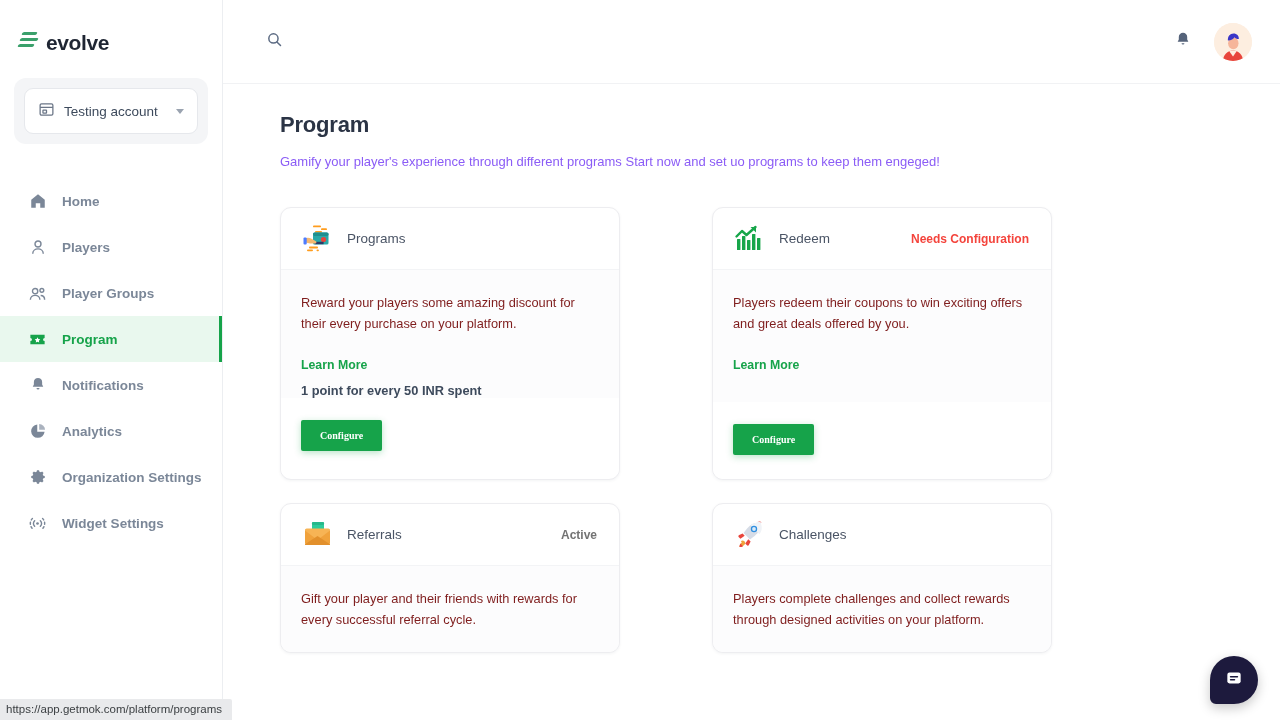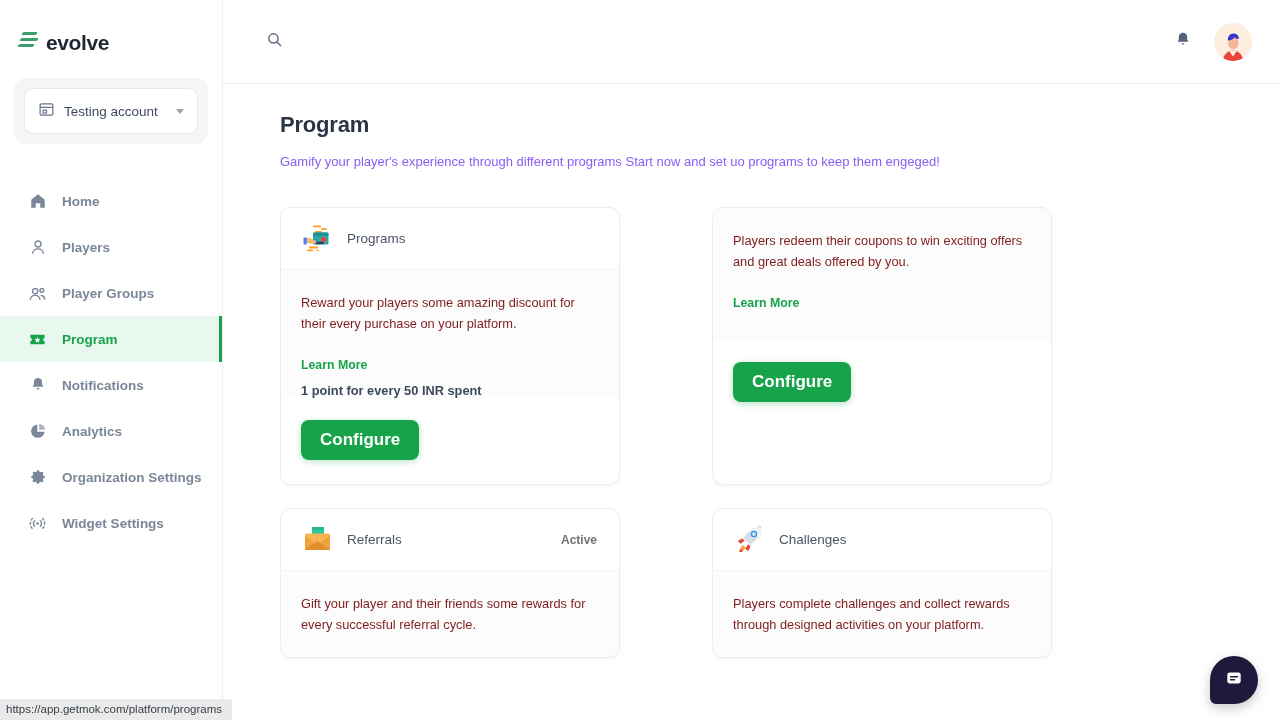--- a/index.html
+++ b/index.html
@@ -123,24 +123,25 @@
   .card-desc { font-size: 12.8px; line-height: 21px; color: #7f1d1d; }
   .learn {
     display: inline-block; margin-top: 24px;
     font-size: 12.3px; font-weight: bold; color: #16a34a; cursor: pointer;
   }
   .rule { margin-top: 10px; font-size: 12.8px; font-weight: bold; color: #3d4a5c; }
   .card-foot { padding: 22px 20px 24px 20px; background: #ffffff; }
   .btn-configure {
     display: inline-block;
     background: #16a34a; color: #ffffff;
-    font-size: 17px; font-weight: bold;
-    border: none; border-radius: 8px;
+    font-size: 10px; font-weight: bold;
+    border: none; border-radius: 2px;
     padding: 10px 19px; cursor: pointer;
     box-shadow: 0 2px 7px rgba(22,163,74,.30);
+    font-family: Liberation Serif, serif;
   }
 
   
   .chat {
     position: absolute; right: 22px; bottom: 16px;
     width: 48px; height: 48px;
     background: #1d1a3d;
     border-radius: 50% 50% 50% 6px;
     display: flex; align-items: center; justify-content: center;
     cursor: pointer;
@@ -333,20 +334,35 @@
             <p class="card-desc">Reward your players some amazing discount for their every purchase on your platform.</p>
             <a class="learn">Learn More</a>
             <p class="rule">1 point for every 50 INR spent</p>
           </div>
           <div class="card-foot">
             <button class="btn-configure">Configure</button>
           </div>
         </article>
 
         <article class="card">
+          <div class="card-head">
+            <span class="prog-ico">
+              <svg width="33" height="33" viewBox="0 0 33 33">
+                <rect x="4" y="17" width="3.4" height="11" rx=".6" fill="#17a64a"></rect>
+                <rect x="9" y="14" width="3.4" height="14" rx=".6" fill="#17a64a"></rect>
+                <rect x="14" y="18" width="3.4" height="10" rx=".6" fill="#17a64a"></rect>
+                <rect x="19" y="12" width="3.4" height="16" rx=".6" fill="#17a64a"></rect>
+                <rect x="24" y="16" width="3.4" height="12" rx=".6" fill="#17a64a"></rect>
+                <path d="M3.5 14.5 9 9l4.5 4 9-8" fill="none" stroke="#17a64a" stroke-width="2.4" stroke-linecap="round" stroke-linejoin="round"></path>
+                <path d="M17.5 5h5.5v5.5z" fill="#17a64a"></path>
+              </svg>
+            </span>
+            <span class="card-title">Redeem</span>
+            <span class="badge warn">Needs Configuration</span>
+          </div>
           <div class="card-body">
             <p class="card-desc">Players redeem their coupons to win exciting offers and great deals offered by you.</p>
             <a class="learn">Learn More</a>
             <p class="rule" style="height:19px"></p>
           </div>
           <div class="card-foot">
             <button class="btn-configure">Configure</button>
           </div>
         </article>
 
@@ -358,21 +374,21 @@
                 <rect x="11" y="4" width="12" height="3" rx="1.2" fill="#27b88b"></rect>
                 <rect x="4" y="11" width="25" height="16" rx="2" fill="#f0a23c"></rect>
                 <path d="M4 12.5 16.5 22 29 12.5v-.5a1.6 1.6 0 0 0-1.6-1.5H5.6A1.6 1.6 0 0 0 4 12z" fill="#f7b455"></path>
                 <path d="M4 26.2 16.5 18 29 26.2V27H4z" fill="#e2902c"></path>
               </svg>
             </span>
             <span class="card-title">Referrals</span>
             <span class="badge ok">Active</span>
           </div>
           <div class="card-body" style="padding-bottom:22px">
-            <p class="card-desc">Gift your player and their friends some rewards for every successful referral cycle.</p>
+            <p class="card-desc">Gift your player and their friends with rewards for every successful referral cycle.</p>
           </div>
         </article>
 
         <article class="card">
           <div class="card-head">
             <span class="prog-ico">
               <svg width="33" height="33" viewBox="0 0 33 33">
                 <path d="M27.5 4.5c-5.5-.6-10 1.6-13.4 5.9l-3.6 4.6 6.5 6.5 4.6-3.6c4.3-3.4 6.5-7.9 5.9-13.4z" fill="#d6dce6"></path>
                 <path d="M27.5 4.5c-3.8-.4-7.2.6-10 2.7l9 9c2.1-2.8 3.4-6.2 1-11.7z" fill="#f0f3f7"></path>
                 <circle cx="21" cy="11" r="3.2" fill="#2f8fe0"></circle>

